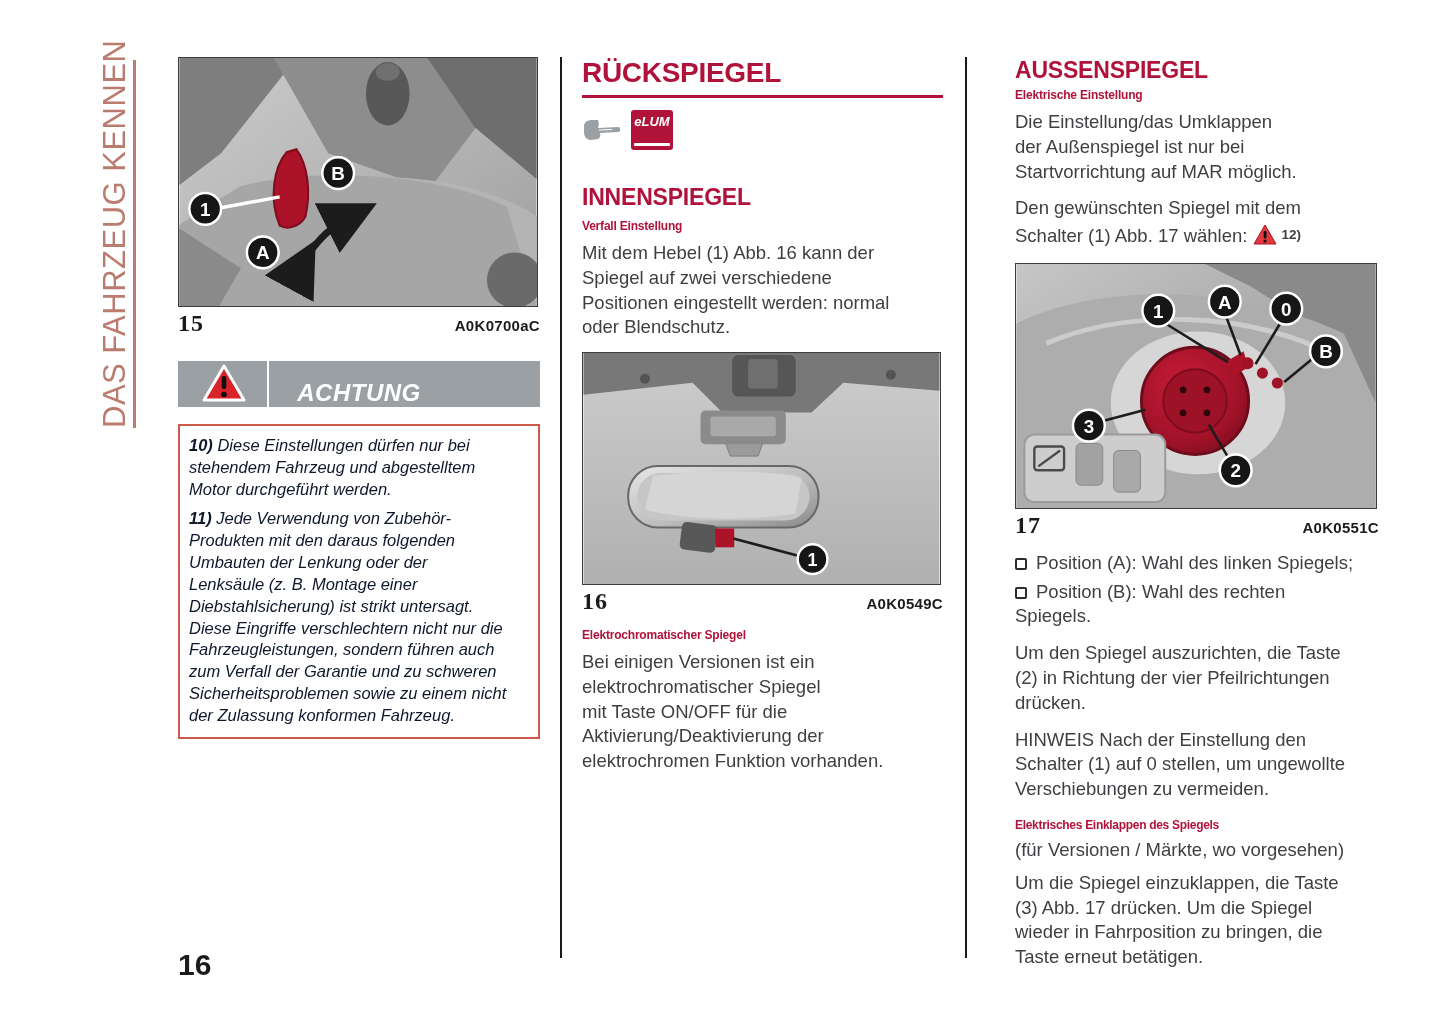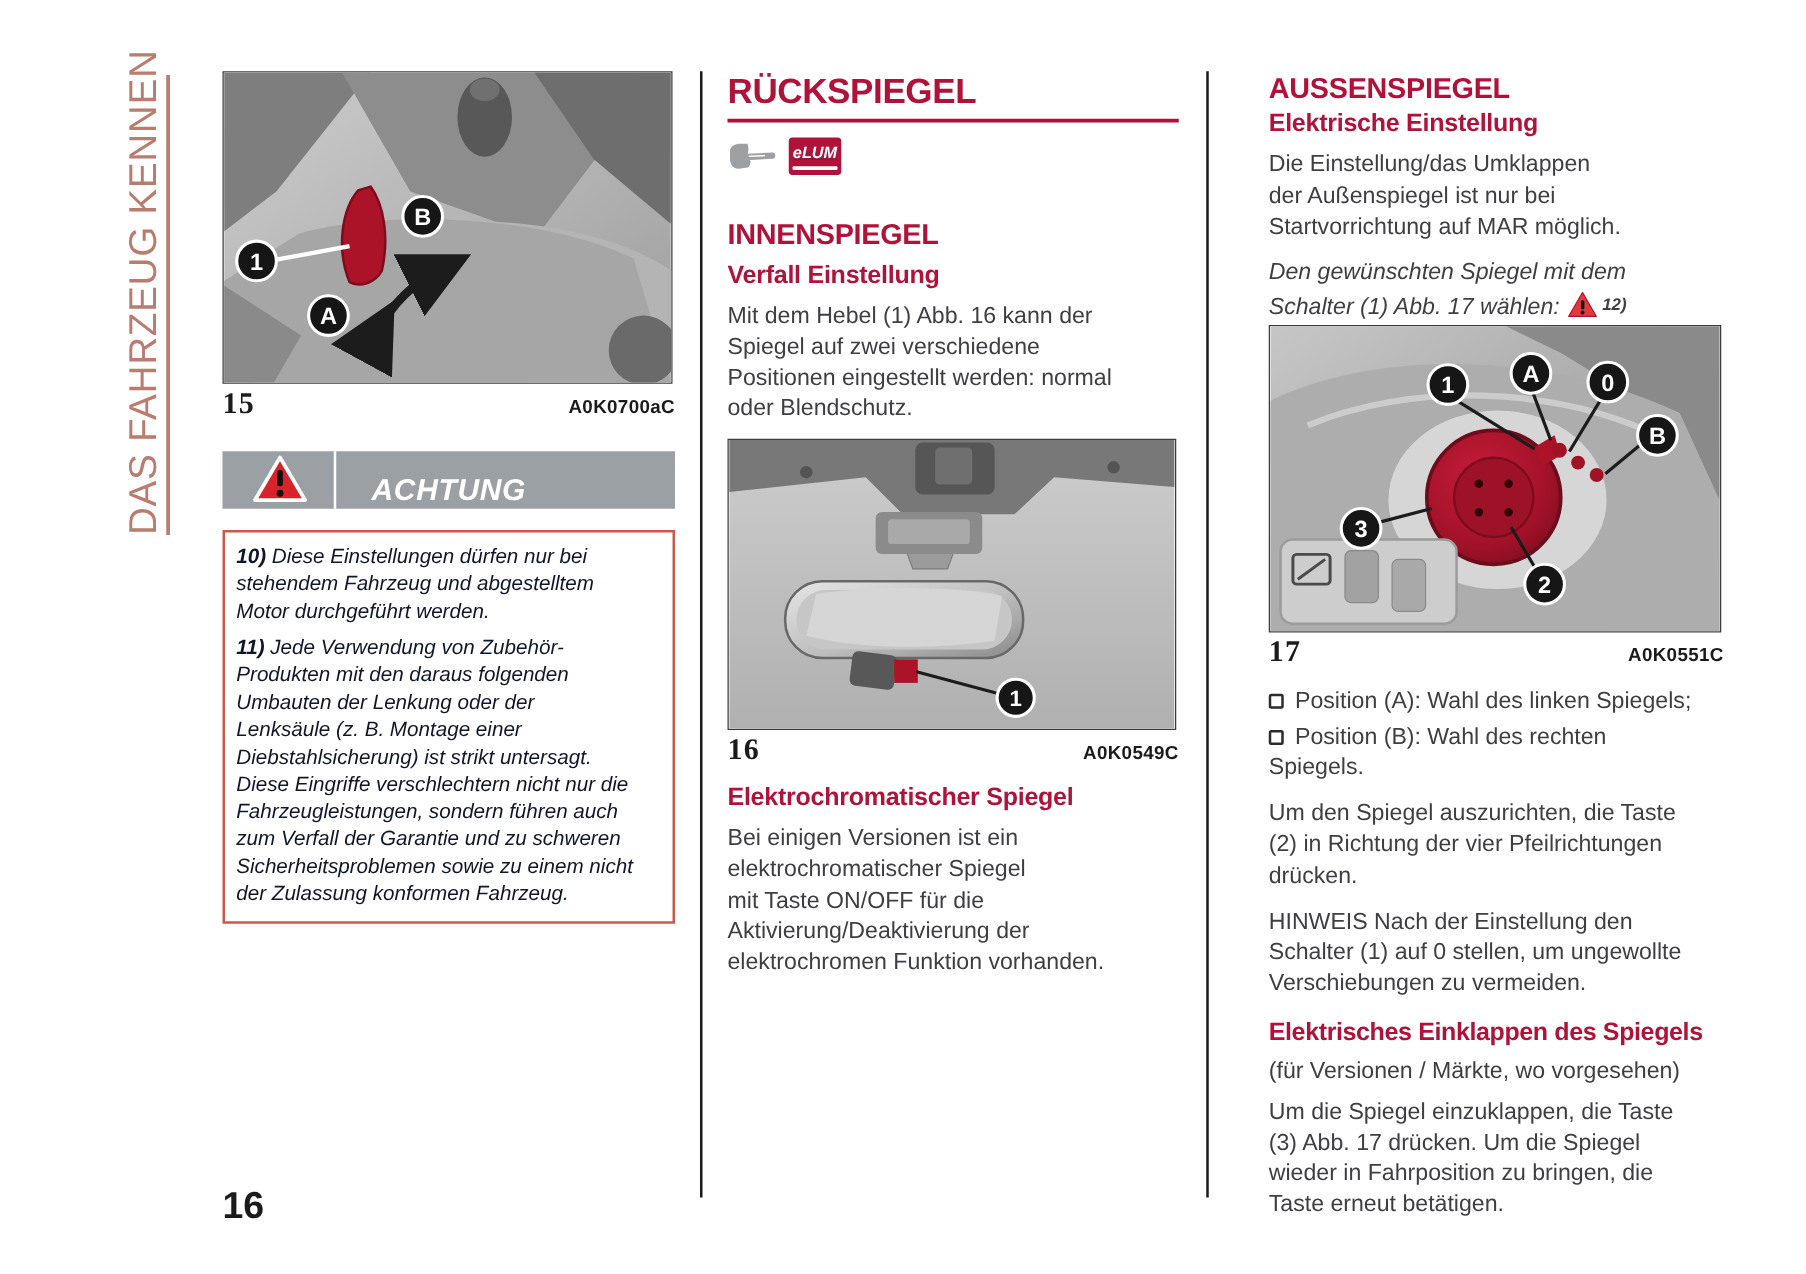--- a/index.html
+++ b/index.html
@@ -35,41 +35,41 @@
   .vsep.s2{left:965px;}
   
   .col{position:absolute;top:57px;}
   .col-left{left:178px;width:362px;}
   .col-mid{left:582px;width:361px;}
   .col-right{left:1015px;width:364px;}
   
   .doc-title{font-size:28px;font-weight:bold;color:var(--red);letter-spacing:-.3px;line-height:1;margin:2px 0 8px;}
   .title-rule{height:3px;background:var(--red);margin:0 0 12px;}
   .h2{font-size:23px;font-weight:bold;color:var(--red);letter-spacing:-.2px;margin:0 0 8px;}
-  .h3{font-size:20px;font-weight:bold;color:var(--red);letter-spacing:-.2px;margin:0 0 8px;}
+  .h3{font-size:12px;font-weight:bold;color:var(--red);letter-spacing:-.2px;margin:0 0 8px;}
   .body-p{font-size:18.5px;line-height:1.34;margin:0 0 12px;white-space:pre-line;}
   .bullet-p{font-size:18.5px;line-height:1.34;margin:0 0 4px;}
   .bullet-p .txt{white-space:pre-line;}
   .cbox{
     display:inline-block;width:12px;height:12px;border:2.5px solid #2c2c2c;
     border-radius:2px;margin-right:9px;position:relative;top:1px;
   }
   
   .figure{border:1px solid #3c3c3c;display:block;}
   .fig-caption{
     display:flex;justify-content:space-between;align-items:baseline;
     margin:3px 0 0;color:var(--caption);
   }
   .fig-num{font-size:24px;font-weight:bold;letter-spacing:1px;font-family:Liberation Serif, serif;}
   .fig-code{font-size:15px;font-weight:bold;letter-spacing:.3px;}
   
   .icon-row{display:flex;align-items:center;gap:9px;margin:4px 0 0;}
   .elum-book{
-    width:42px;height:30px;background:var(--red);border-radius:3px;position:relative;
-    display:flex;align-items:flex-start;justify-content:center;text-decoration:underline;
+    width:42px;height:40px;background:var(--red);border-radius:3px;position:relative;
+    display:flex;align-items:flex-start;justify-content:center;
   }
   .elum-book .elum-label{color:#fff;font-weight:bold;font-style:italic;font-size:13px;margin-top:4px;}
   .elum-book::after{
     content:"";position:absolute;left:3px;right:3px;bottom:4px;height:3px;background:#fff;border-radius:1px;
   }
   
   .achtung-bar{
     position:relative;height:46px;background:var(--achtung);margin-top:24px;
     display:flex;align-items:flex-end;justify-content:center;
   }
@@ -237,21 +237,21 @@
 Aktivierung/Deaktivierung der
 elektrochromen Funktion vorhanden.</p>
 </div>
 
 <div class="col col-right">
   <h2 class="h2" style="margin-bottom:4px;">AUSSENSPIEGEL</h2>
   <h3 class="h3">Elektrische Einstellung</h3>
   <p class="body-p">Die Einstellung/das Umklappen
 der Außenspiegel ist nur bei
 Startvorrichtung auf MAR möglich.</p>
-  <p class="body-p" style="margin-bottom:2px;font-style:italic;"><span style="white-space:pre-line">Den gewünschten Spiegel mit dem
+  <p class="body-p" style="margin-bottom:14px;"><span style="white-space:pre-line">Den gewünschten Spiegel mit dem
 Schalter (1) Abb. 17 wählen:</span><span class="note-inline"><svg width="24" height="21" viewBox="0 0 24 21">
           <path d="M12,1 L23,20 L1,20 Z" fill="#E03A3E" stroke="#B01226" stroke-width="1" stroke-linejoin="round"></path>
           <rect x="10.7" y="7" width="2.8" height="7.5" rx="1.3" fill="#111"></rect>
           <circle cx="12" cy="17" r="1.6" fill="#111"></circle>
         </svg><span class="note-num">12)</span></span></p>
 
   <svg class="figure" width="362" height="246" viewBox="0 0 362 246">
     <defs>
       <linearGradient id="f17bg" x1="0" y1="0" x2="1" y2="1">
         <stop offset="0" stop-color="#c6c6c6"></stop>

